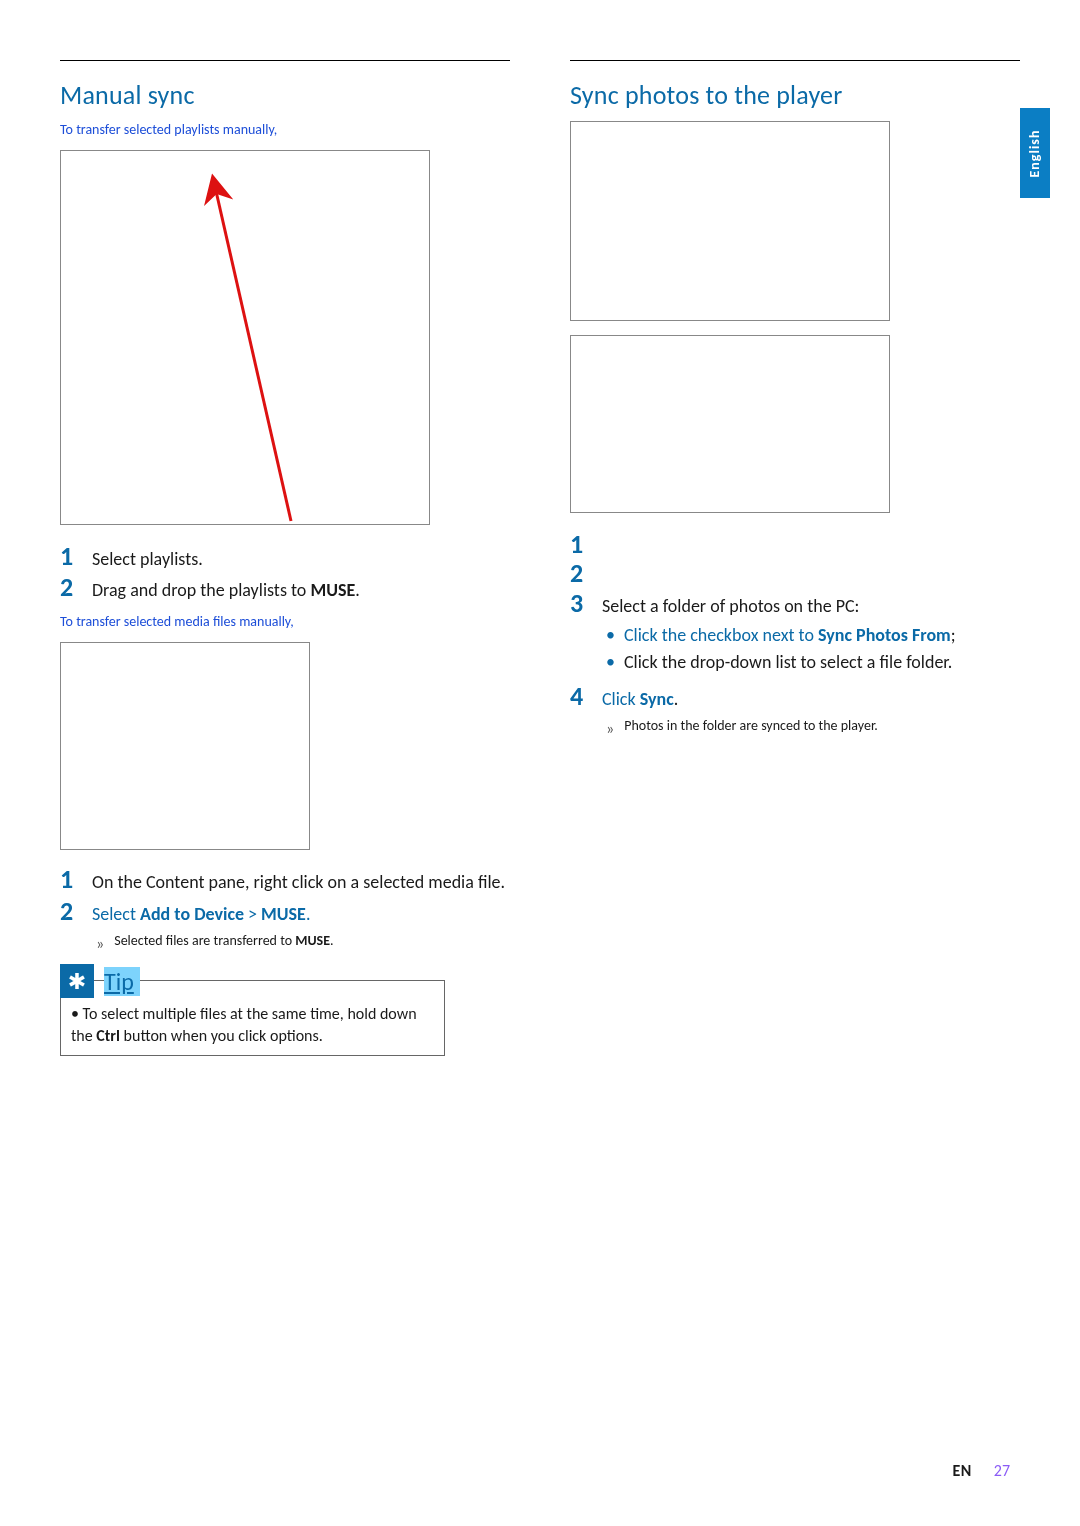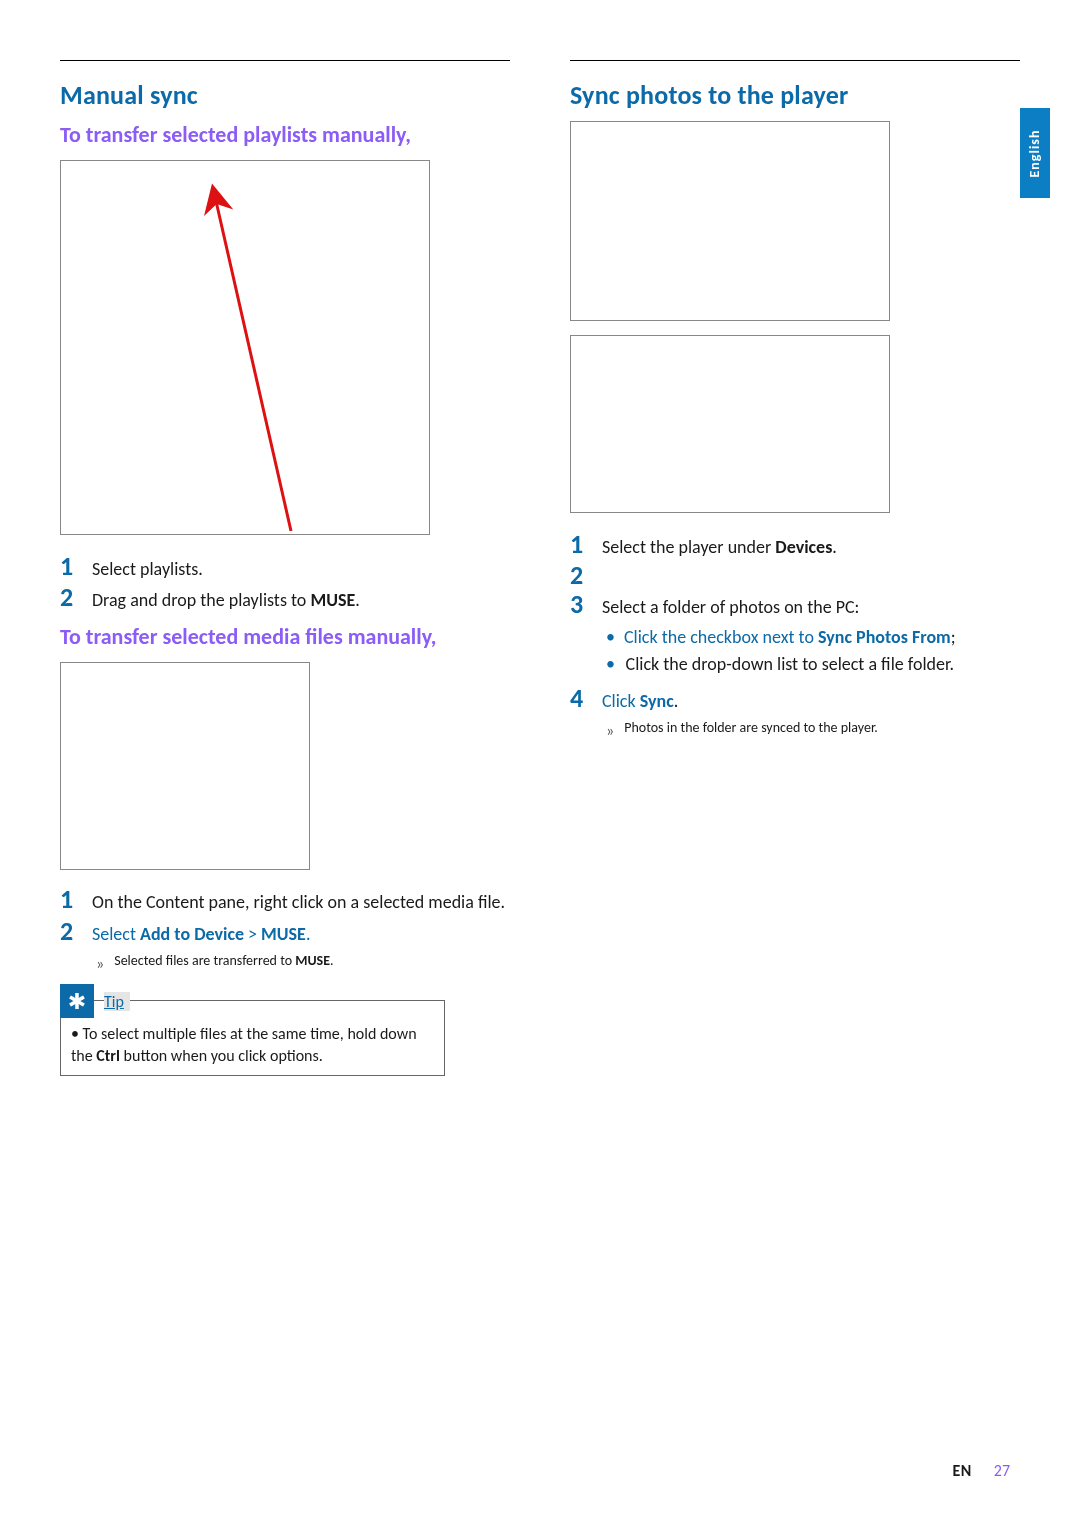--- a/index.html
+++ b/index.html
@@ -1,44 +1,44 @@
 <!DOCTYPE html>
 <html><head>
 <meta charset="utf-8">
 <style>
   * { box-sizing: border-box; margin: 0; padding: 0; }
   html, body { width: 1080px; height: 1526px; background: #fff; font-family: "Gill Sans", "Gill Sans MT", Calibri, Arial, sans-serif; font-weight: 300; color: #1a1a1a; }
   .page { position: relative; width: 1080px; height: 1526px; padding: 60px 60px 40px 60px; }
   .columns { display: flex; gap: 60px; }
   .col { flex: 1; }
   .rule { border-top: 1.5px solid #000; margin-bottom: 6px; }
-  h2 { color: #0b6aa7; font-weight: 700; font-size: 26px; margin: 18px 0 10px 0; letter-spacing: 0.2px; }
-  .lead { color: #8b5cf6; font-size: 22px; font-weight: 700; margin-bottom: 12px; }
+  h2 { color: #0b6aa7; font-weight: 400; font-size: 26px; margin: 18px 0 10px 0; letter-spacing: 0.2px; }
+  .lead { color: #1d4ed8; font-size: 14px; font-weight: 400; margin-bottom: 12px; }
   .illus { border: 1px solid #888; background: #fff; }
   .illus-large { width: 370px; height: 375px; margin: 8px 0 18px 0; position: relative; overflow: hidden; display:flex; align-items:center; justify-content:center;}
   .illus-med { width: 250px; height: 208px; margin: 8px 0 16px 0; }
   .illus-r1 { width: 320px; height: 200px; margin: 8px 0 14px 0; }
   .illus-r2 { width: 320px; height: 178px; margin: 0 0 18px 0; }
   .arrow-svg { position:absolute; left:0; top:0; }
   .steps { margin: 0 0 10px 0; }
   .step { display: flex; gap: 14px; margin-bottom: 2px; }
   .step-num { color: #0b6aa7; font-size: 26px; font-weight: 600; min-width: 18px; line-height: 1.05; }
   .step-body { font-size: 18px; line-height: 1.4; padding-top: 4px; }
   .step-body .blue { color: #0b6aa7; }
   .bold { font-weight: 600; }
   ul.sub { list-style: none; margin: 4px 0 6px 0; }
-  ul.sub li { position: relative; padding-left: 22px; font-size: 18px; line-height: 1.4; margin-bottom: 2px; text-align: center; }
+  ul.sub li { position: relative; padding-left: 22px; font-size: 18px; line-height: 1.4; margin-bottom: 2px; }
   ul.sub li::before { content: "•"; position: absolute; left: 4px; color: #0b6aa7; font-size: 18px; }
   .result { display: flex; gap: 10px; padding-left: 4px; margin-top: 4px; }
   .result .chev { color: #555; font-size: 16px; line-height: 1.6; }
   .result .txt { font-size: 14px; line-height: 1.4; }
   .tip-box { border: 1px solid #666; margin-top: 24px; position: relative; padding: 8px 10px 8px 10px; width: 385px; }
   .tip-head { position: absolute; top: -17px; left: -1px; display: flex; align-items: center; gap: 10px; }
   .tip-icon { width: 34px; height: 34px; background: #0b6aa7; display: flex; align-items: center; justify-content: center; color: #fff; font-size: 22px; }
-  .tip-label { color: #0b6aa7; font-size: 16px; background:#e5e5e5; padding-right:6px;text-decoration:underline;}
+  .tip-label { color: #0b6aa7; font-size: 24px; background:#7dd3fc; padding-right:6px;text-decoration:underline;}
   .tip-body { font-size: 16px; line-height: 1.35; margin-top: 14px; }
   .tip-body::before { content: "• "; }
   .lang-tab { position: absolute; top: 108px; right: 30px; width: 30px; height: 90px; background: #0b7ec4; color: #fff; display: flex; align-items: center; justify-content: center; }
   .lang-tab span { transform: rotate(-90deg); font-size: 14px; letter-spacing: 1px; font-weight:600;}
   .footer { position: absolute; bottom: 46px; right: 70px; font-size: 16px; }
   .footer .en { font-weight: 600; margin-right: 22px; letter-spacing: 0.5px; }
   .footer .pg { color: #8b5cf6; }
   .inline-span { display:inline; }
 </style>
 </head>
@@ -120,23 +120,20 @@
     <div class="col">
       <div class="rule"></div>
       <h2>Sync photos to the player</h2>
 
       <div class="illus illus-r1"></div>
       <div class="illus illus-r2"></div>
 
       <div class="steps">
         <div class="step">
           <div class="step-num">1</div>
-          <div class="step-body">
-            <span class="inline-span">Select the player under </span><span class="bold inline-span">Devices</span><span class="inline-span">.</span>
-          </div>
         </div>
         <div class="step">
           <div class="step-num">2</div>
         </div>
         <div class="step">
           <div class="step-num">3</div>
           <div class="step-body">
             <span>Select a folder of photos on the PC:</span>
             <ul class="sub">
               <li>

